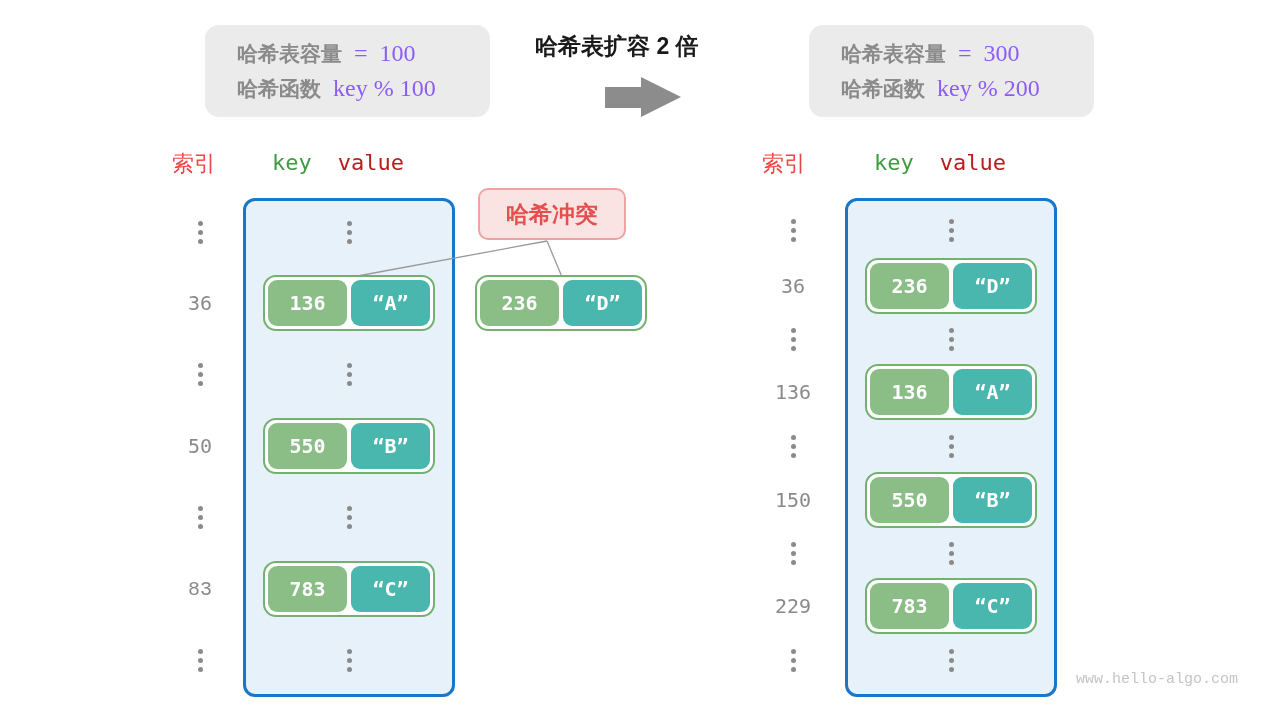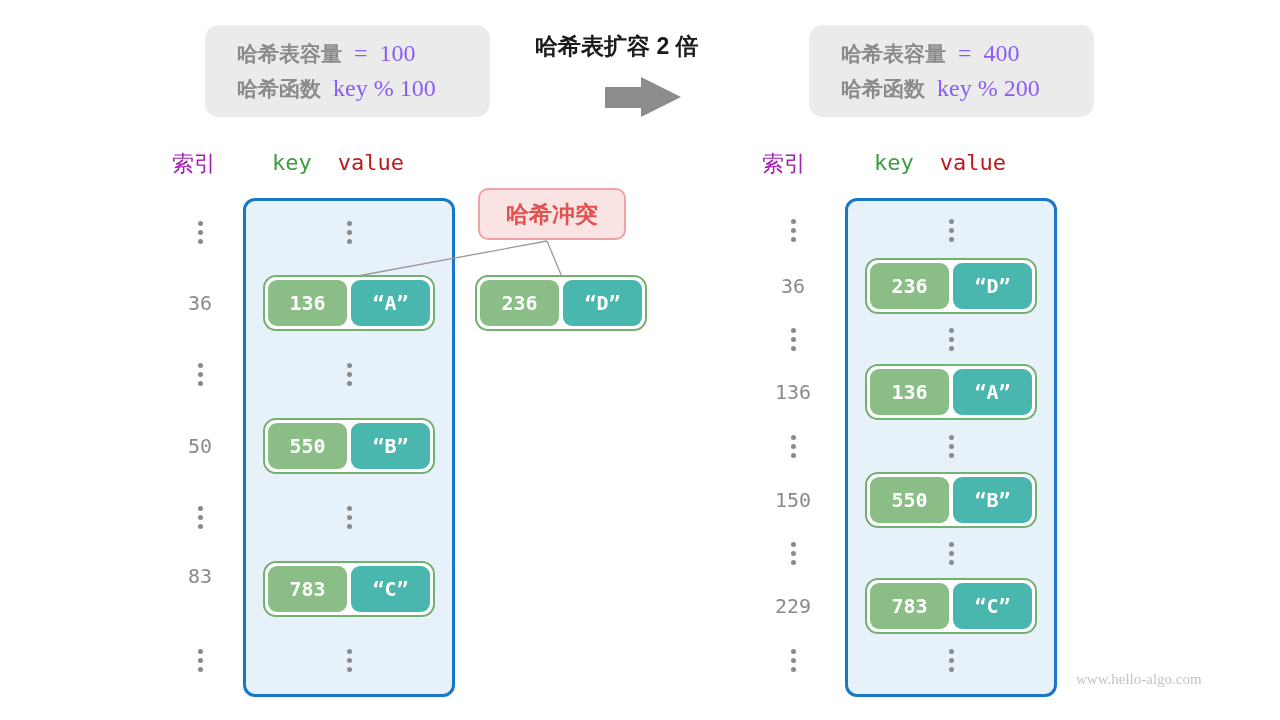--- a/index.html
+++ b/index.html
@@ -18,21 +18,21 @@
   
   .transition-title{left:535px;top:31px;width:220px;text-align:left;
                     font-weight:bold;font-size:23px;color:#1A1A1A;z-index:3;}
   .arrow{left:605px;top:77px;width:76px;height:41px;z-index:3;}
   .arrow .shaft{position:absolute;left:0;top:10px;width:36px;height:21px;background:#8C8C8C;}
   .arrow .head{position:absolute;left:36px;top:0;width:0;height:0;
                border-top:20.5px solid transparent;border-bottom:20.5px solid transparent;
                border-left:40px solid #8C8C8C;}
 
   
-  .axis-label{width:70px;text-align:center;font-size:22px;color:#a21caf;z-index:3;}
+  .axis-label{width:70px;text-align:center;font-size:22px;color:#ef4444;z-index:3;}
   .col-headers{display:flex;gap:26px;font-family:"DejaVu Sans Mono",monospace;font-size:22px;z-index:3;}
   .col-headers .key-h{color:#3E9B41;}
   .col-headers .val-h{color:#b91c1c;}
 
   
   .table-box{width:212px;height:499px;background:#E7F1FA;border:3px solid #1877C8;
              border-radius:12px;box-sizing:border-box;z-index:1;}
 
   
   .connectors{left:0;top:0;z-index:2;pointer-events:none;}
@@ -51,21 +51,21 @@
        font-size:20px;color:#8A8A8A;z-index:3;}
   .vdots{width:70px;display:flex;flex-direction:column;align-items:center;gap:4px;z-index:3;}
   .vdots i{display:block;width:5px;height:5px;border-radius:50%;background:#8A8A8A;}
 
   
   .collision-label{left:478px;top:188px;width:148px;height:52px;background:#FAE3E3;
                    border:2px solid #F2A2A4;border-radius:10px;box-sizing:border-box;
                    display:flex;align-items:center;justify-content:center;
                    font-weight:bold;font-size:23px;color:#E2504F;z-index:3;}
 
-  .watermark{left:1076px;top:671px;font-family:Liberation Serif, serif;
+  .watermark{left:1076px;top:671px;font-family:Liberation Mono, monospace;
              font-size:15px;color:#C4C4C4;z-index:3;}
 </style>
 </head>
 <body>
 
 <div class="canvas">
 
   <div class="table-box" style="left:243px;top:198px;"></div>
   <div class="table-box" style="left:845px;top:198px;"></div>
 
@@ -87,21 +87,21 @@
 
   <div class="transition-title">哈希表扩容 2 倍</div>
   <div class="arrow">
     <div class="shaft"></div>
     <div class="head"></div>
   </div>
 
   <div class="info-box" style="left:809px;top:25px;">
     <div class="info-row">
       <span class="info-label">哈希表容量</span>
-      <span class="info-value">=  400</span>
+      <span class="info-value">=  300</span>
     </div>
     <div class="info-row">
       <span class="info-label">哈希函数</span>
       <span class="info-value">key % 200</span>
     </div>
   </div>
 
   <div class="axis-label" style="left:159px;top:149px;">索引</div>
   <div class="col-headers" style="left:272px;top:150px;">
     <span class="key-h">key</span>
@@ -144,21 +144,21 @@
       <i></i>
     </div>
   <div class="vdots" style="left:314px;top:649px;">
       <i></i>
       <i></i>
       <i></i>
     </div>
 
   <div class="idx" style="left:165px;top:291px;">36</div>
   <div class="idx" style="left:165px;top:434px;">50</div>
-  <div class="idx" style="left:165px;top:564px;">83</div>
+  <div class="idx" style="left:165px;top:578px;font-family:Liberation Mono, monospace;">83</div>
 
   <div class="pair" style="left:263px;top:275px;">
     <div class="cell key">136</div>
     <div class="cell value">“A”</div>
   </div>
   <div class="pair" style="left:263px;top:418px;">
     <div class="cell key">550</div>
     <div class="cell value">“B”</div>
   </div>
   <div class="pair" style="left:263px;top:561px;">

